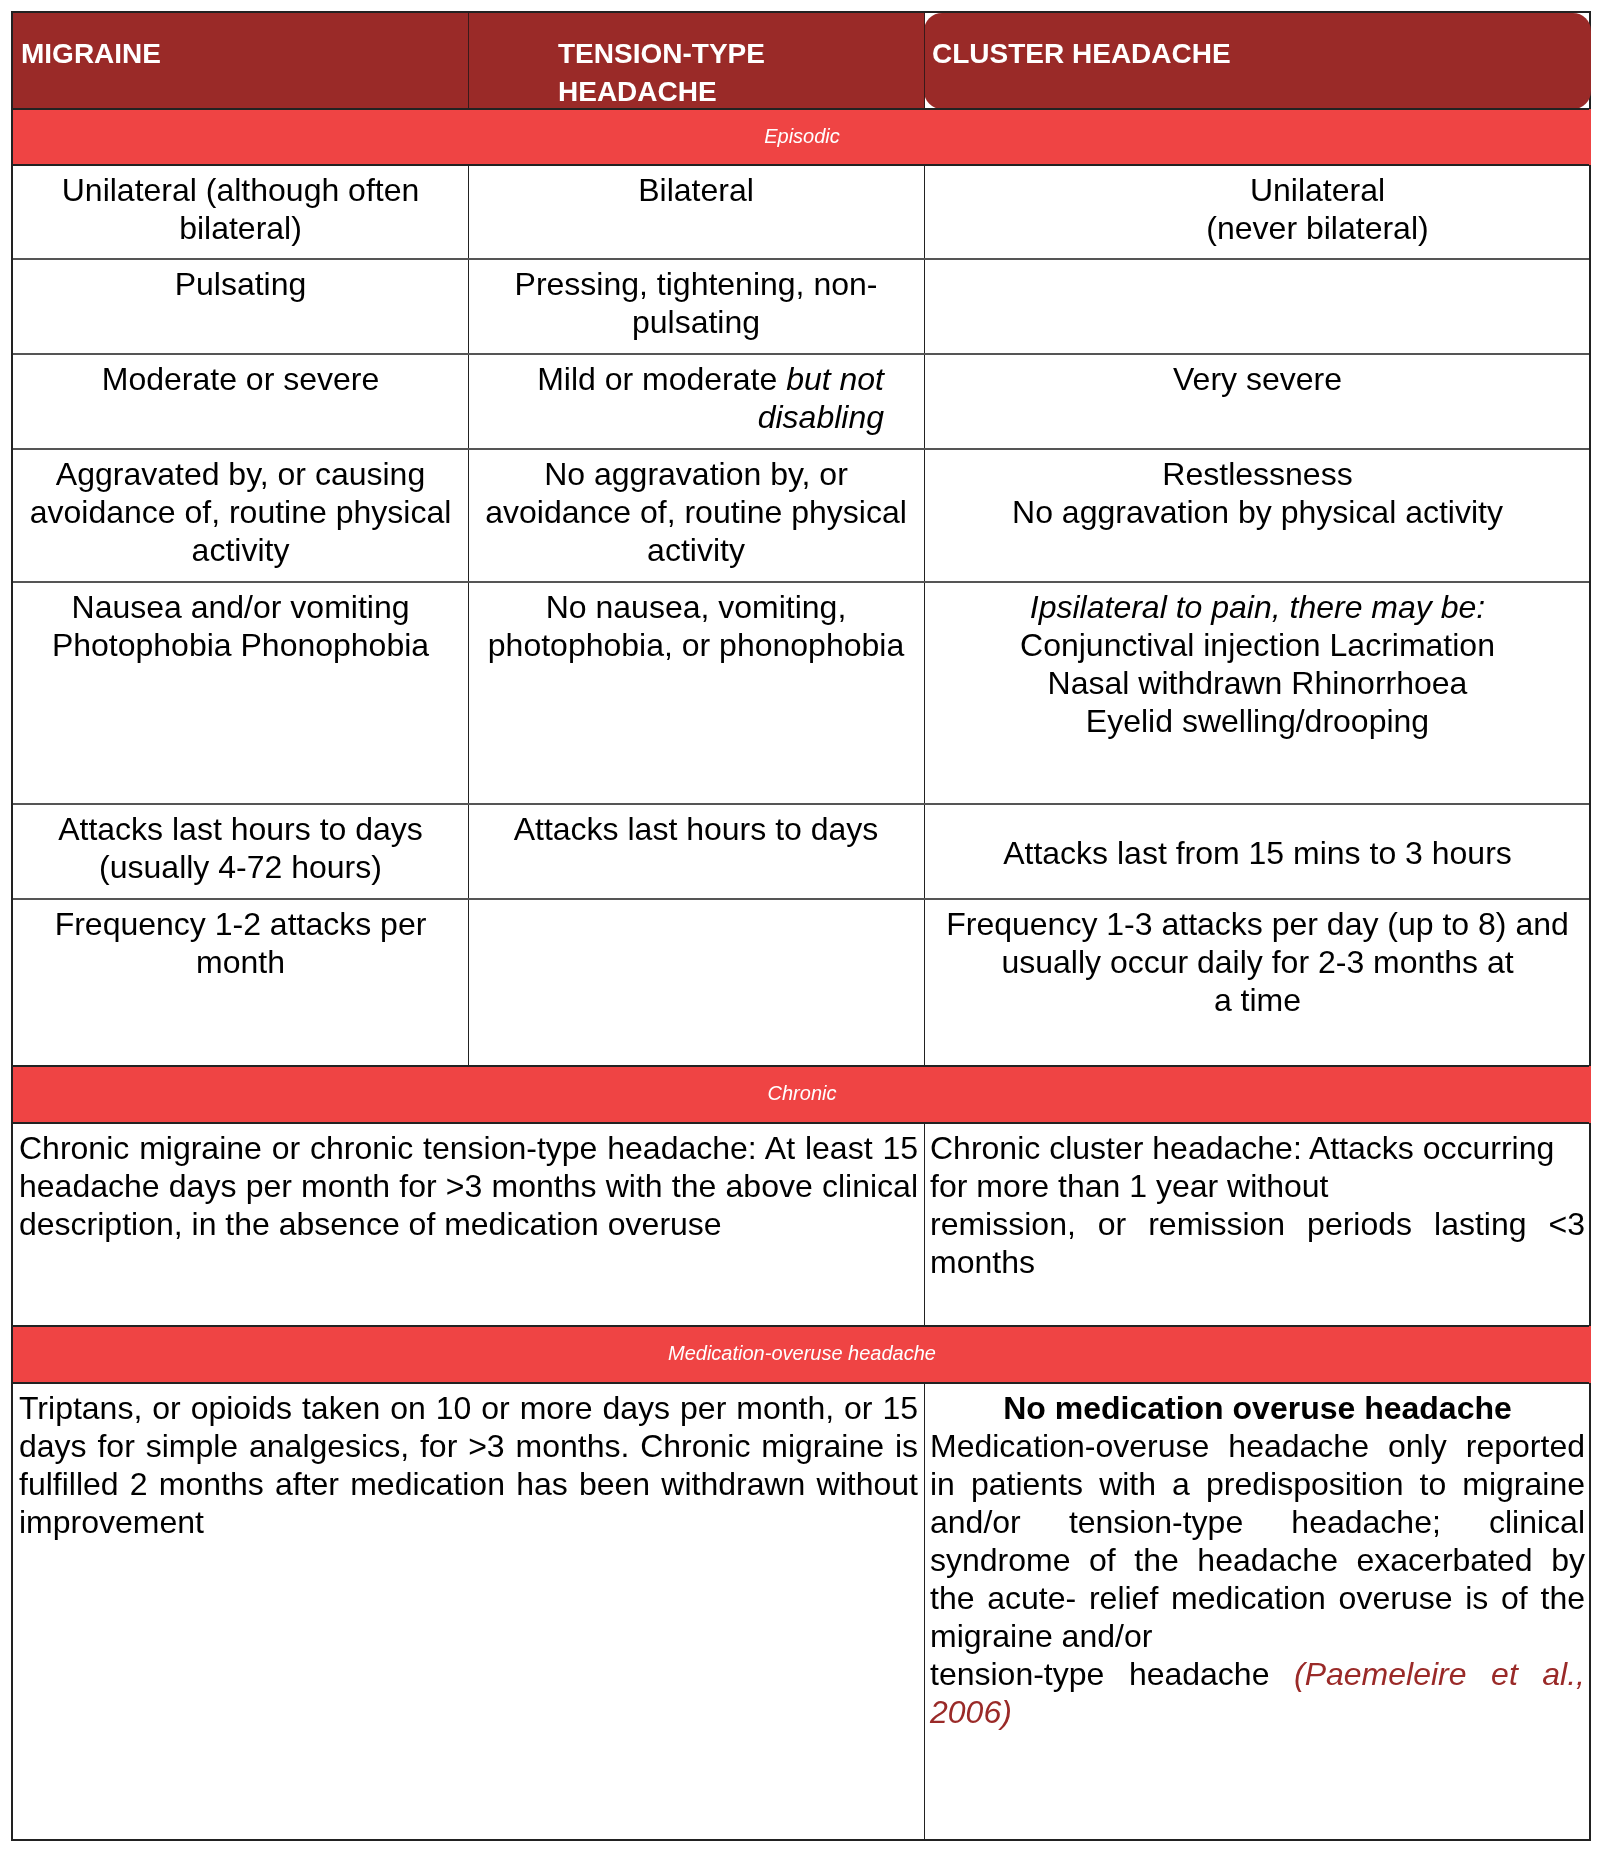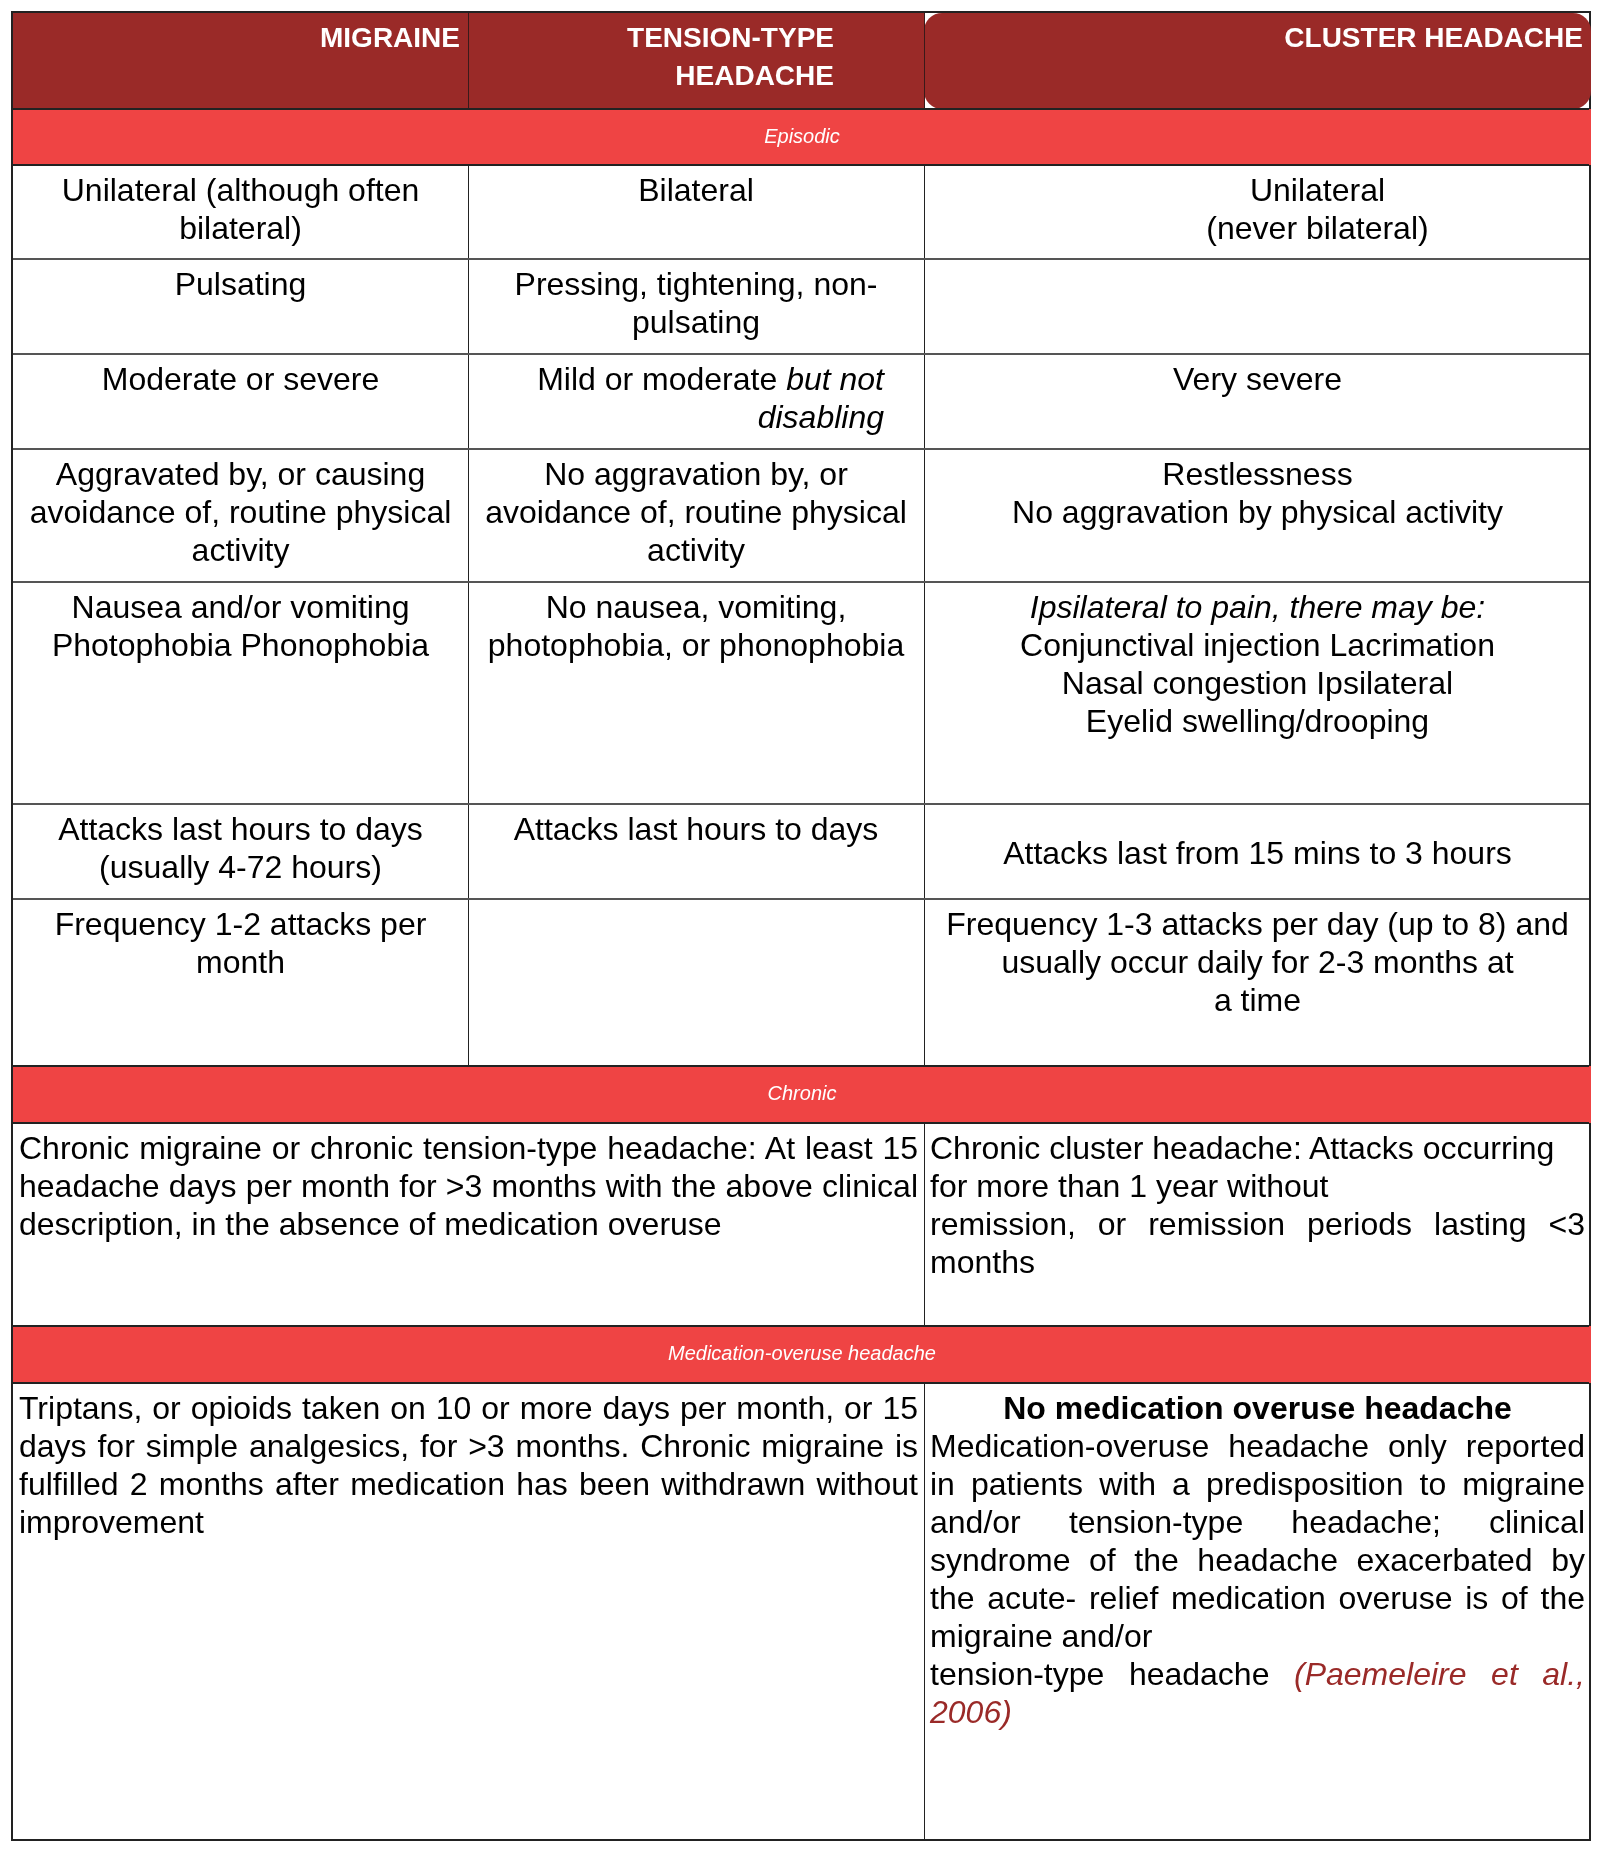--- a/index.html
+++ b/index.html
@@ -4,22 +4,22 @@
 <style>
   html, body { margin: 0; padding: 0; background: #ffffff; }
   body { width: 1602px; height: 1852px; position: relative; overflow: hidden;
          font-family: "Liberation Sans", sans-serif; color: #000; }
   .tbl { position: absolute; left: 11px; top: 11px; width: 1580px; height: 1830px;
          border: 2px solid #222; box-sizing: border-box; }
   .cell { position: absolute; box-sizing: border-box; font-size: 32px; line-height: 38px;
           padding: 6px 8px 0 8px; }
   .center { text-align: center; }
   .justify { text-align: justify; text-align-last: left; }
-  .hdr { background: #9a2a28; color: #ffffff; font-weight: bold; text-align: right;
-         font-size: 28px; line-height: 38px; padding-top: 6px; }
+  .hdr { background: #9a2a28; color: #ffffff; font-weight: bold; text-align: left;
+         font-size: 28px; line-height: 38px; padding-top: 22px; }
   .bar { background: #ef4444; color: #ffffff; font-style: italic; text-align: center;
          font-size: 20px; line-height: 54px; padding: 0; }
   .vline { position: absolute; width: 1px; background: #222; }
   .hline { position: absolute; height: 2px; background: #555; left: 0; right: 0; }
   .hline.dark { background: #222; }
   .it { font-style: italic; }
   .bold { font-weight: bold; }
   .cite { color: #9a2a28; font-style: italic; }
   .line { display: block; }
 </style>
@@ -57,21 +57,21 @@
   </div>
 
   <div class="cell center" style="left:0;top:569px;width:455px;height:222px;">
     <span class="line">Nausea and/or vomiting</span>
     <span class="line">Photophobia Phonophobia</span>
   </div>
   <div class="cell center" style="left:455px;top:569px;width:456px;height:222px;padding-left:2px;padding-right:2px;"><span>No nausea, vomiting, photophobia, or phonophobia</span></div>
   <div class="cell center" style="left:911px;top:569px;width:667px;height:222px;">
     <span class="line it">Ipsilateral to pain, there may be:</span>
     <span class="line">Conjunctival injection Lacrimation</span>
-    <span class="line">Nasal congestion Ipsilateral</span>
+    <span class="line">Nasal withdrawn Rhinorrhoea</span>
     <span class="line">Eyelid swelling/drooping</span>
   </div>
 
   <div class="cell center" style="left:0;top:791px;width:455px;height:95px;">
     <span class="line">Attacks last hours to days</span>
     <span class="line">(usually 4-72 hours)</span>
   </div>
   <div class="cell center" style="left:455px;top:791px;width:456px;height:95px;"><span>Attacks last hours to days</span></div>
   <div class="cell center" style="left:911px;top:791px;width:667px;height:95px;margin-top:24px;"><span>Attacks last from 15 mins to 3 hours</span></div>
 

